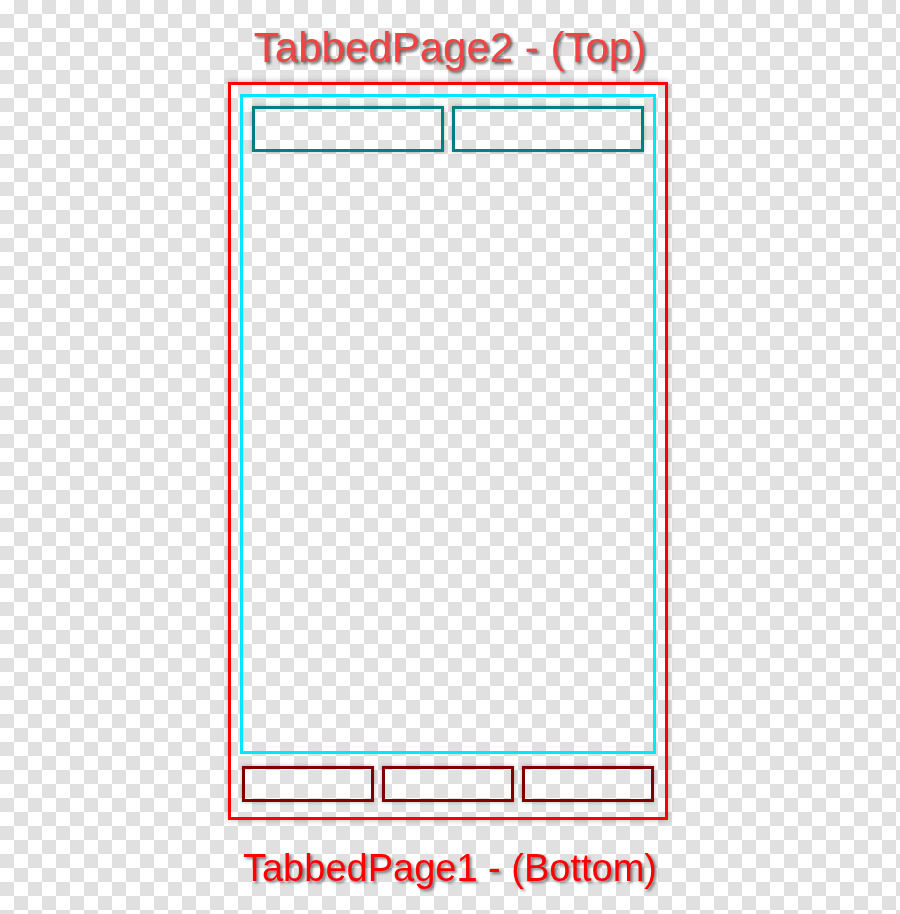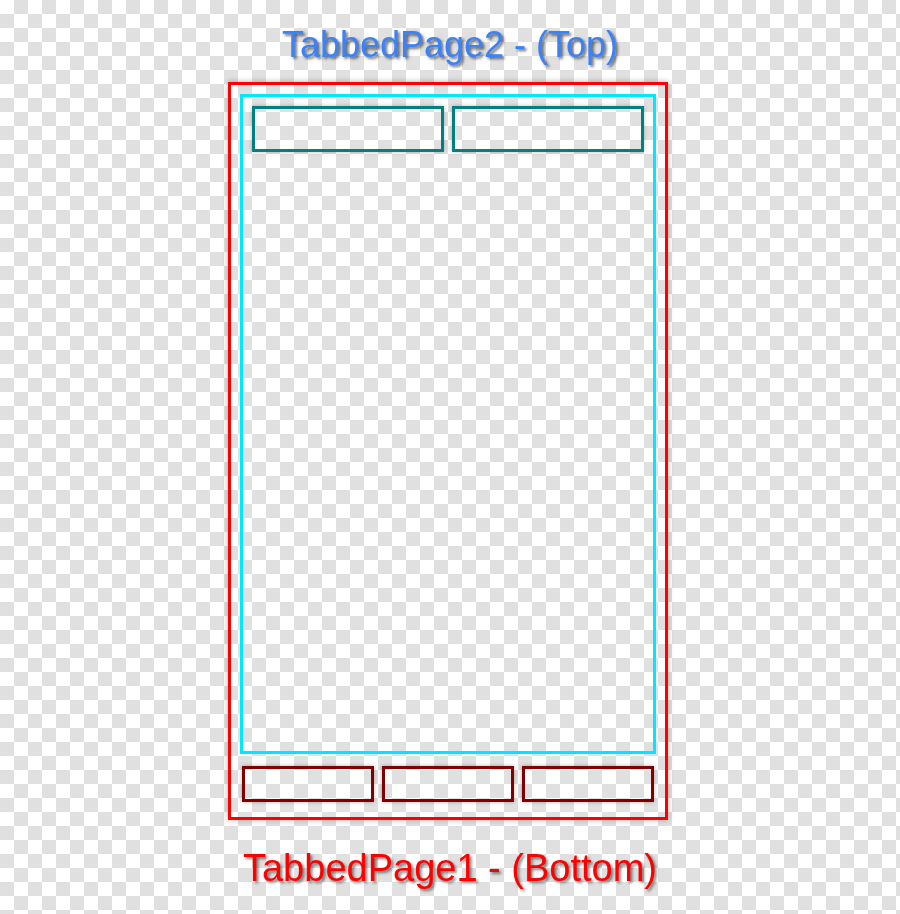--- a/index.html
+++ b/index.html
@@ -20,22 +20,22 @@
       background-color: #ffffff;
       font-family: "Segoe UI", Arial, sans-serif;
       position: relative;
     }
     .top-label {
       position: absolute;
       top: 24px;
       left: 0;
       width: 100%;
       text-align: center;
-      font-size: 36px;
-      color: #3b82f6;
+      font-size: 42px;
+      color: #ef4444;
       text-shadow: 2px 2px 3px rgba(0,0,0,0.6);
       font-weight: 400;
     }
     .bottom-label {
       position: absolute;
       bottom: 24px;
       left: 0;
       width: 100%;
       text-align: center;
       font-size: 38px;

